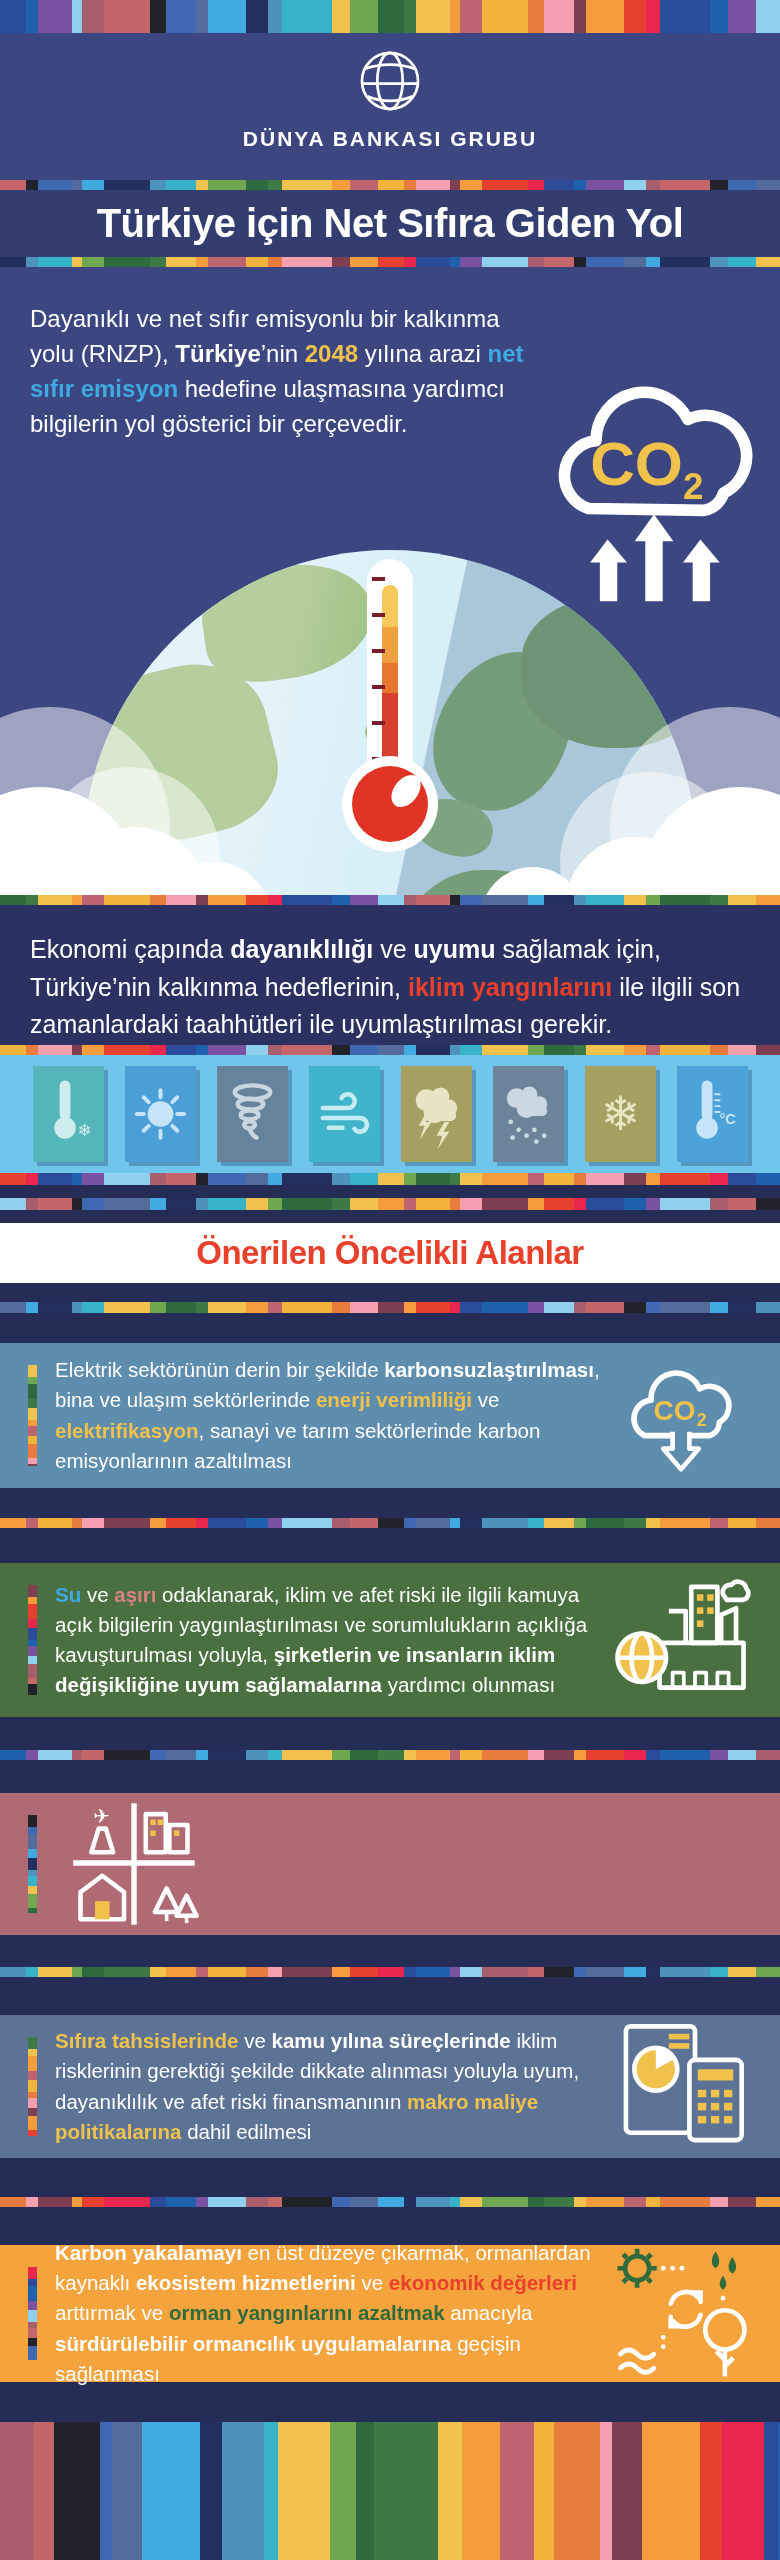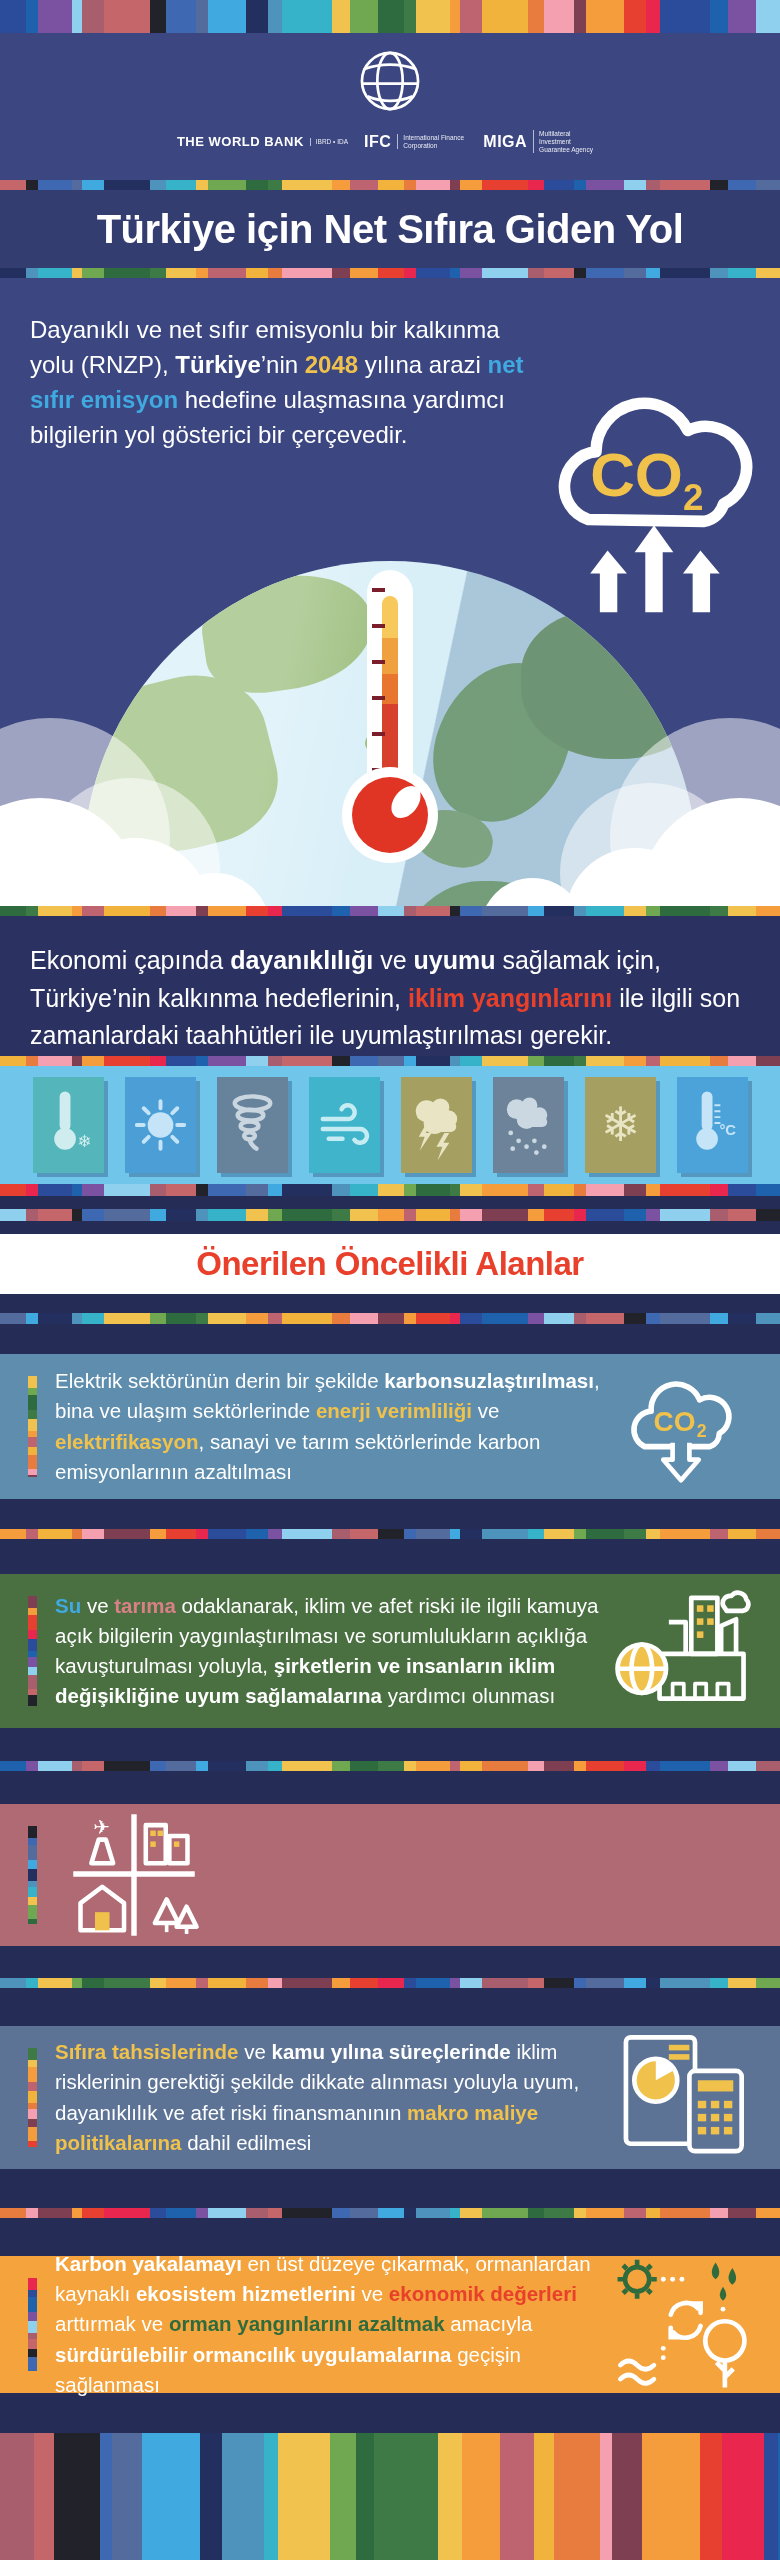--- a/index.html
+++ b/index.html
@@ -17,21 +17,21 @@
   .g13{height:13px}.g19{height:19px}.g30{height:30px}.g33{height:33px}.g32{height:32px}
   .g35{height:35px}.g38{height:38px}.g39{height:39px}.g40{height:40px}
   
   .header{height:147px;background:var(--navy);text-align:center;padding-top:10px}
   .brand{font-weight:700;font-size:21px;letter-spacing:2px;margin-top:4px}
   .subbrands{display:flex;justify-content:center;align-items:center;gap:16px;margin-top:7px}
   .subbrand{display:flex;align-items:center;gap:6px}
   .sb-name{font-weight:700;font-size:13px;letter-spacing:.5px}
   .sb-name.big{font-size:16px}
   .sb-tag{font-size:6.5px;text-align:left;max-width:70px;line-height:1.2;border-left:1px solid rgba(255,255,255,.7);padding-left:5px;opacity:.9}
-  .title-band{height:78px;background:var(--navy-title);display:flex;align-items:center;justify-content:center}
+  .title-band{height:67px;background:var(--navy-title);display:flex;align-items:center;justify-content:center}
   .title-band h1{font-size:40px;font-weight:700;letter-spacing:-.5px}
   
   .hero{height:628px;background:var(--navy);position:relative;overflow:hidden}
   .intro{position:absolute;top:34px;left:30px;width:520px;font-size:24px;line-height:1.46;z-index:5}
   .co2-cloud{position:absolute;top:52px;right:10px;z-index:5}
   .dome{position:absolute;left:83px;top:283px;width:614px;height:614px;border-radius:50%;background:#D9EFF8;overflow:hidden;z-index:1}
   .land{position:absolute;background:#9CBE7D}
   .dome .shade{position:absolute;inset:0;background:linear-gradient(102deg,rgba(255,255,255,.25) 30%,rgba(255,255,255,0) 45%,rgba(46,94,140,0) 51.8%,rgba(46,94,140,.28) 52%)}
   .cloud{position:absolute;border-radius:50%;background:#fff;z-index:2}
   .cloud.t{background:rgba(255,255,255,.5)}
@@ -106,34 +106,21 @@
   </div>
 
 <header class="header">
   <svg viewBox="0 0 84 84" width="76" height="76">
     <g stroke="#fff" stroke-width="3" fill="none">
       <circle cx="42" cy="42" r="31"></circle>
       <ellipse cx="42" cy="42" rx="14" ry="31"></ellipse>
       <path d="M13 29 Q42 19 71 29 M11 45 H73 M17 59 Q42 69 67 59"></path>
     </g>
   </svg>
-  <div class="subbrands">
-    <div class="subbrand">
-      <span class="sb-name">THE WORLD BANK</span>
-      <span class="sb-tag">IBRD • IDA</span>
-    </div>
-    <div class="subbrand">
-      <span class="sb-name big">IFC</span>
-      <span class="sb-tag">International Finance Corporation</span>
-    </div>
-    <div class="subbrand">
-      <span class="sb-name big">MIGA</span>
-      <span class="sb-tag">Multilateral Investment Guarantee Agency</span>
-    </div>
-  </div>
+  <div class="brand">DÜNYA BANKASI GRUBU</div>
 </header>
 
 <div class="stripe">
     <div style="width: 26px; background: rgb(196, 102, 106);"></div>
     <div style="width: 12px; background: rgb(34, 34, 42);"></div>
     <div style="width: 34px; background: rgb(62, 104, 178);"></div>
     <div style="width: 10px; background: rgb(84, 107, 158);"></div>
     <div style="width: 22px; background: rgb(63, 169, 224);"></div>
     <div style="width: 46px; background: rgb(35, 47, 94);"></div>
     <div style="width: 16px; background: rgb(78, 147, 188);"></div>
@@ -585,21 +572,21 @@
       <div style="height: 15px; background: rgb(232, 64, 48);"></div>
       <div style="height: 9px; background: rgb(232, 38, 78);"></div>
       <div style="height: 12px; background: rgb(43, 76, 155);"></div>
       <div style="height: 6px; background: rgb(30, 98, 173);"></div>
       <div style="height: 10px; background: rgb(123, 82, 161);"></div>
       <div style="height: 8px; background: rgb(143, 208, 238);"></div>
       <div style="height: 14px; background: rgb(169, 94, 110);"></div>
       <div style="height: 6px; background: rgb(196, 102, 106);"></div>
       <div style="height: 12px; background: rgb(34, 34, 42);"></div>
     </div>
-  <p><span class="seg-blue">Su</span><span> ve </span><span class="seg-rose">tarıma</span><span> odaklanarak, iklim ve afet riski ile ilgili kamuya açık bilgilerin yaygınlaştırılması ve sorumlulukların açıklığa kavuşturulması yoluyla, </span><span class="seg-b">şirketlerin ve insanların iklim değişikliğine uyum sağlamalarına</span><span> yardımcı olunması</span></p>
+  <p><span class="seg-blue">Su</span><span> ve </span><span class="seg-rose">aşırı</span><span> odaklanarak, iklim ve afet riski ile ilgili kamuya açık bilgilerin yaygınlaştırılması ve sorumlulukların açıklığa kavuşturulması yoluyla, </span><span class="seg-b">şirketlerin ve insanların iklim değişikliğine uyum sağlamalarına</span><span> yardımcı olunması</span></p>
   <div class="bicon">
     <svg width="140" height="140" viewBox="0 0 150 150">
       <g stroke="#fff" stroke-width="5" fill="none" stroke-linejoin="round">
         <rect x="86" y="18" width="28" height="60"></rect>
         <path d="M118 78 V48 l16 -7 v37"></path>
         <rect x="52" y="78" width="90" height="48"></rect>
         <path d="M62 44 h18 v34"></path>
         <circle cx="33" cy="94" r="26" fill="#F0C24B"></circle>
         <ellipse cx="33" cy="94" rx="11" ry="26"></ellipse>
         <path d="M7 94 h52"></path>

